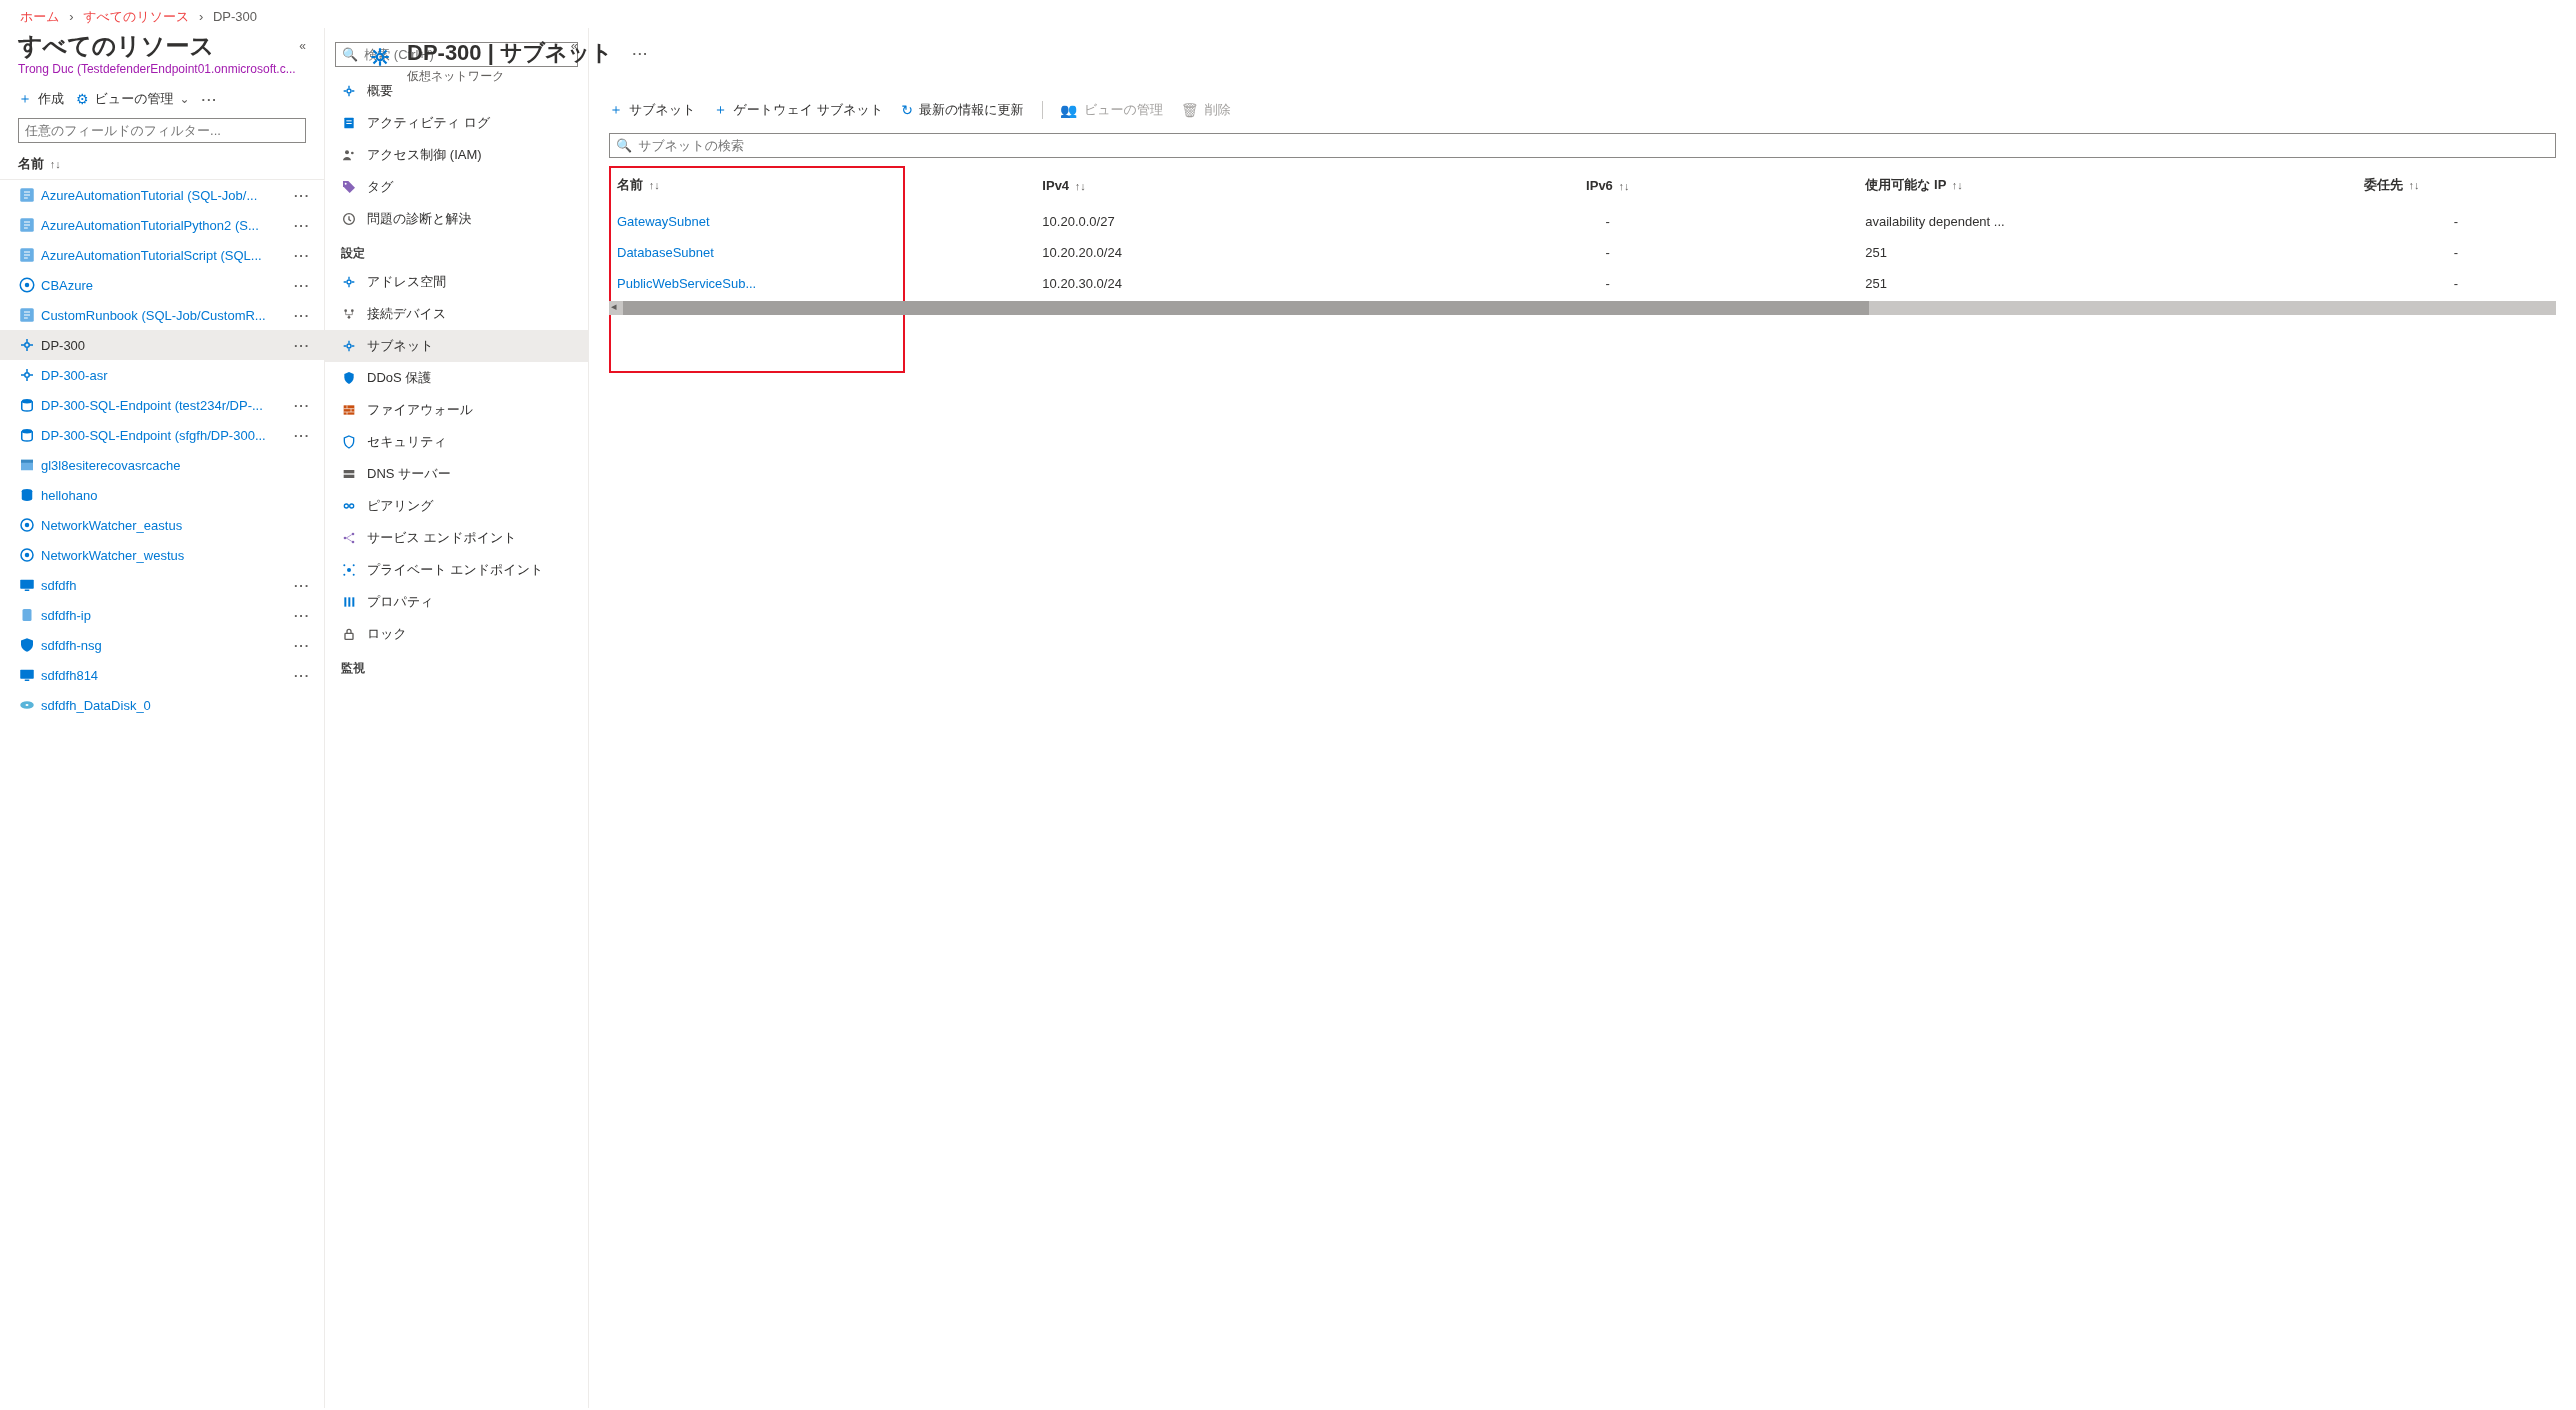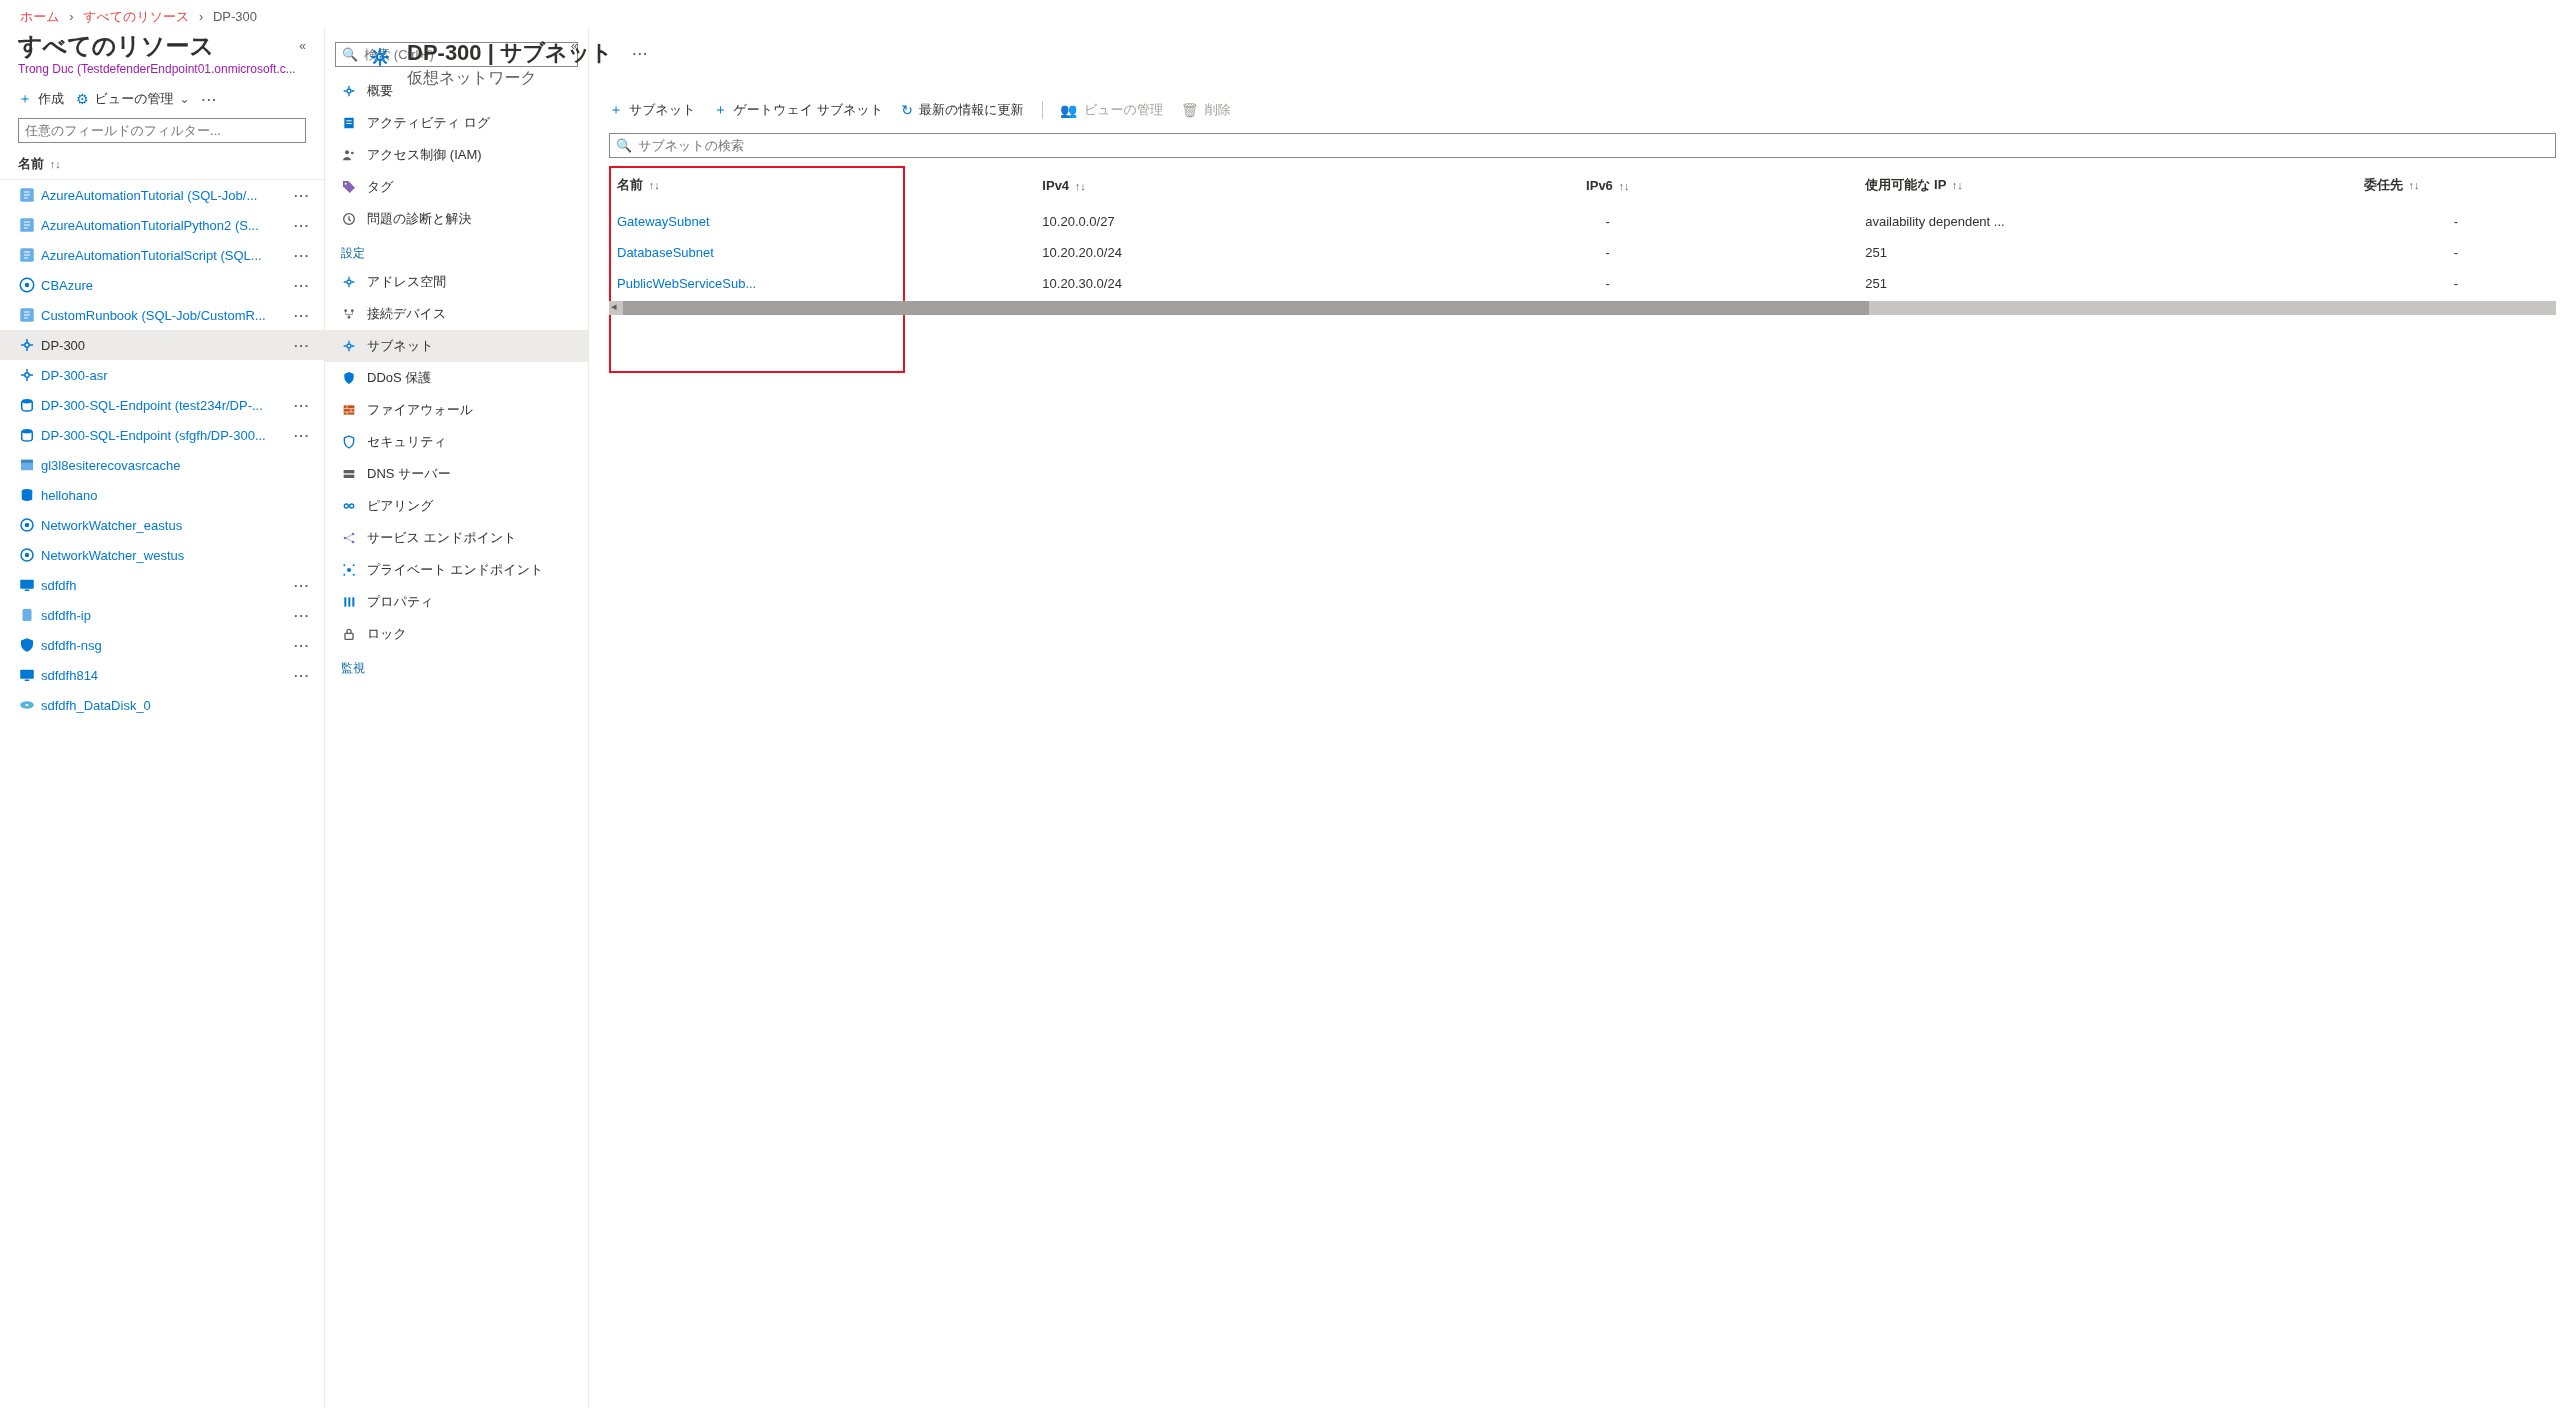--- a/index.html
+++ b/index.html
@@ -86,26 +86,26 @@
 }
 .blade-header {
   display: flex; align-items: flex-start; gap: 12px;
   padding: 4px 18px 6px 18px;
 }
 .blade-header .bicon {
   width: 30px; height: 30px; display:flex; align-items:center; justify-content:center;
   color:#0078d4; font-size:22px; margin-top:4px;
 }
 .blade-header h2 { font-size: 22px; font-weight: 600; }
-.blade-header .subt { font-size: 16px; color: #605e5c; }
+.blade-header .subt { font-size: 12px; color: #605e5c; }
 .search-input { margin: 6px 10px 8px 10px; }
 .search-input .sic { color: #0078d4; }
 
 .nav-list { flex:1; overflow-y:auto; padding-bottom: 20px; }
-.nav-section-label { padding: 10px 16px 4px 16px; font-size: 12px; color: #0369a1; font-weight: 400; }
+.nav-section-label { padding: 10px 16px 4px 16px; font-size: 12px; color: #404040; font-weight: 700; }
 .nav-item {
   display:flex; align-items:center; gap:10px;
   padding: 7px 16px; cursor:pointer; font-size: 13px;
 }
 .nav-item.selected { background:#edebe9; }
 .nav-item .nic { width:16px; text-align:center; color:#0078d4; }
 
 .collapse-chevron {
   position:absolute; top:10px; right:10px; color:#605e5c; cursor:pointer;
 }

